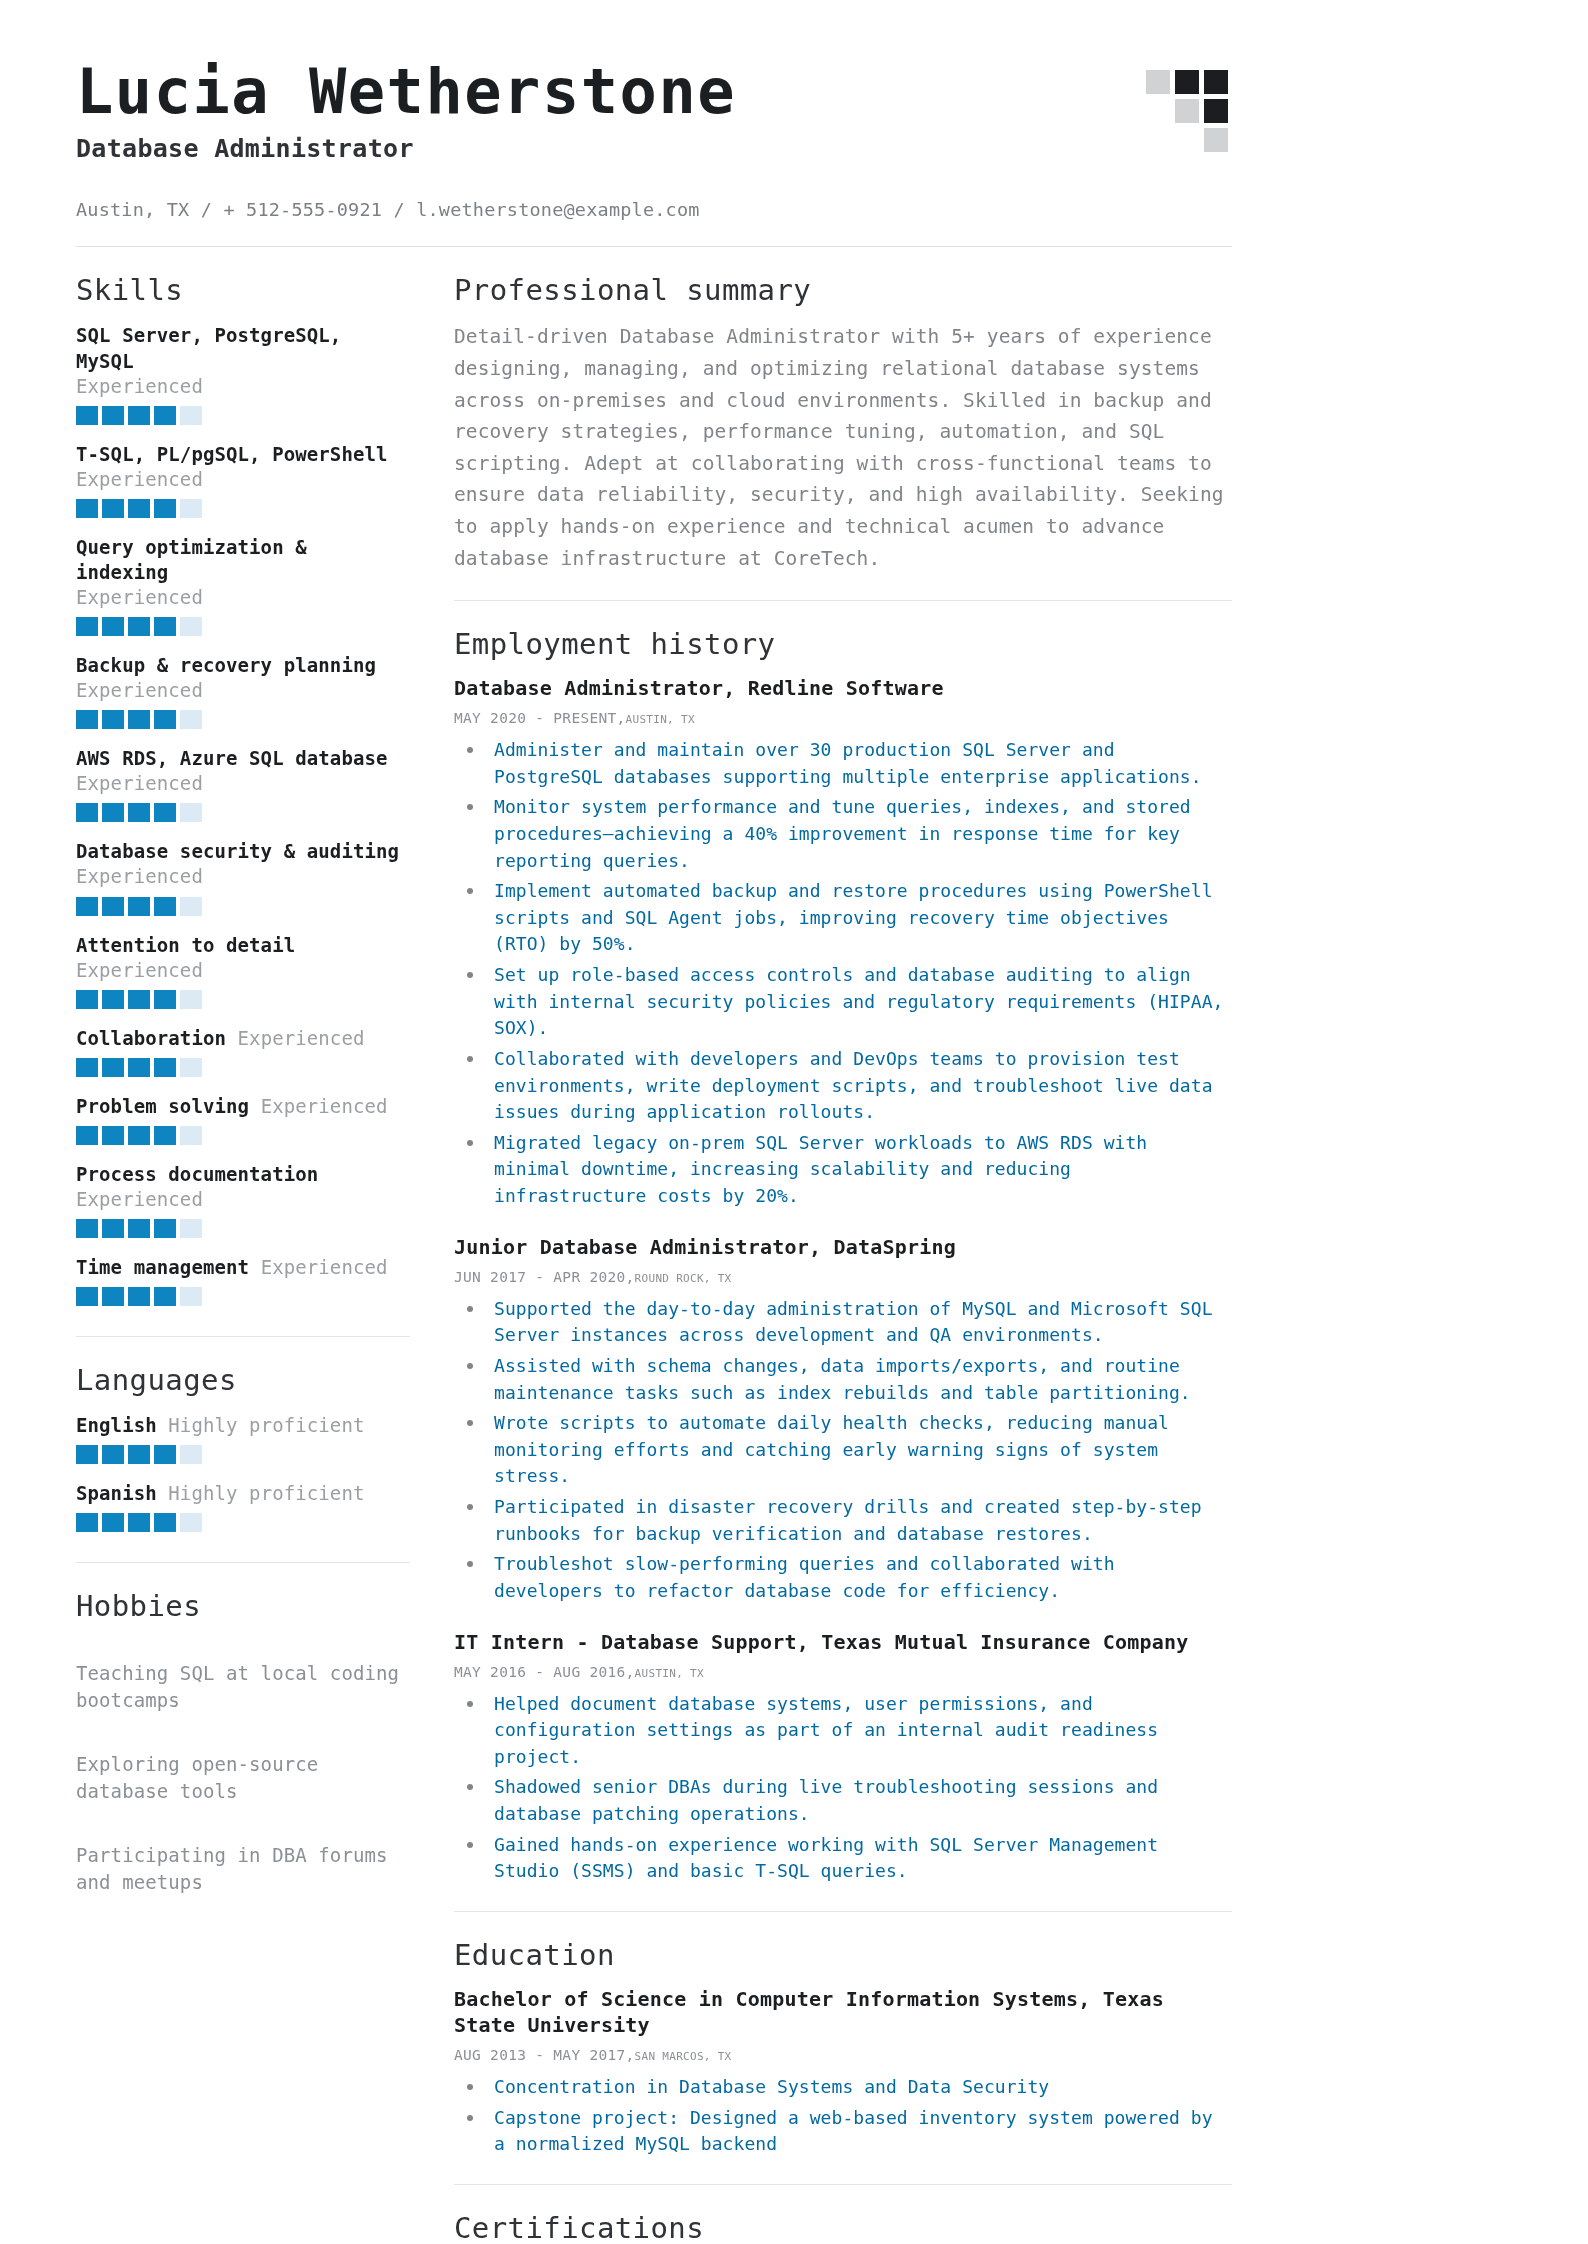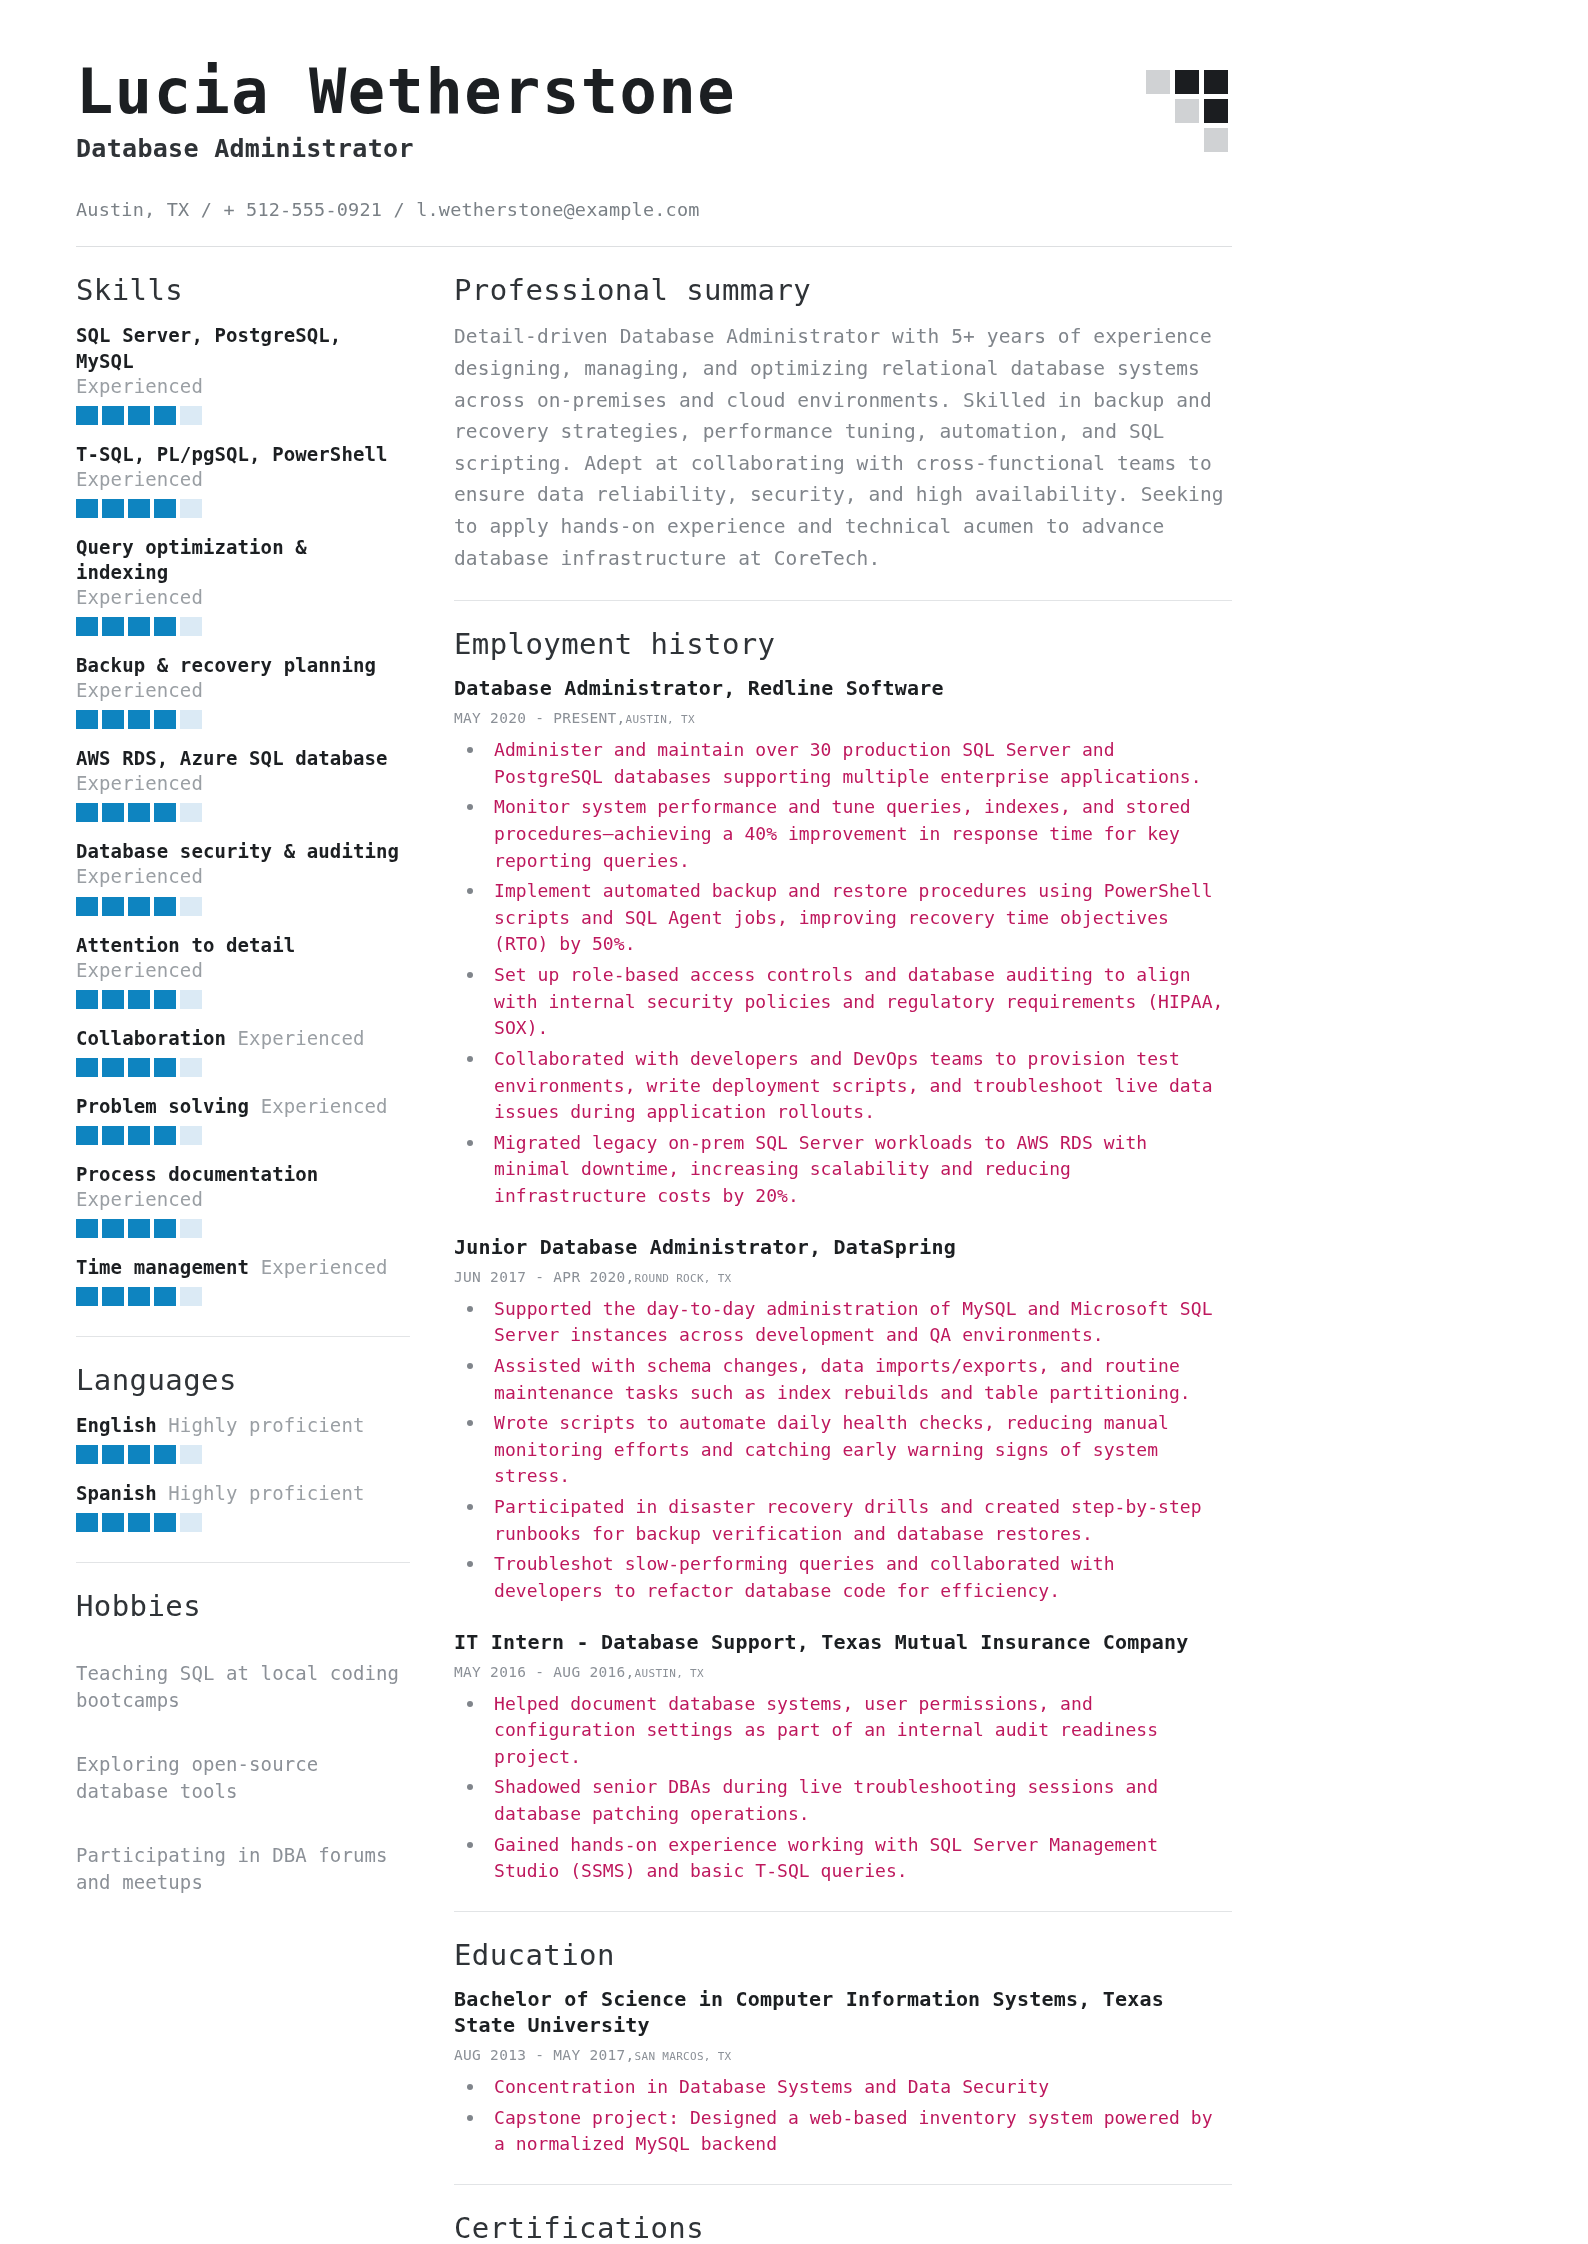--- a/index.html
+++ b/index.html
@@ -169,21 +169,21 @@
 
   ul.bullets {
     list-style: none;
     margin-top: 11px;
   }
   ul.bullets li {
     position: relative;
     padding-left: 40px;
     font-size: 18px;
     line-height: 1.48;
-    color: #be185d;
+    color: #0369a1;
     margin-bottom: 4px;
     letter-spacing: 0.05px;
   }
   ul.bullets li::before {
     content: "";
     position: absolute;
     left: 13px;
     top: 10px;
     width: 6px;
     height: 6px;

